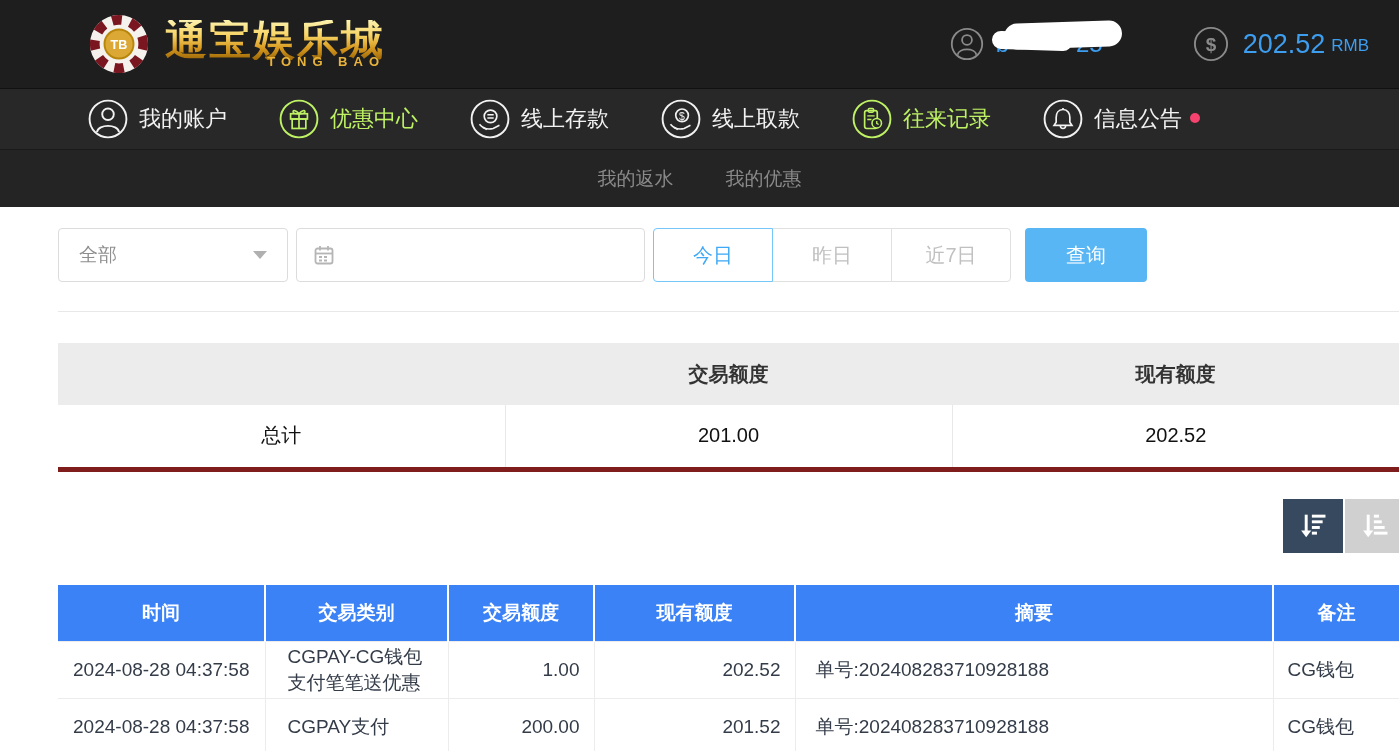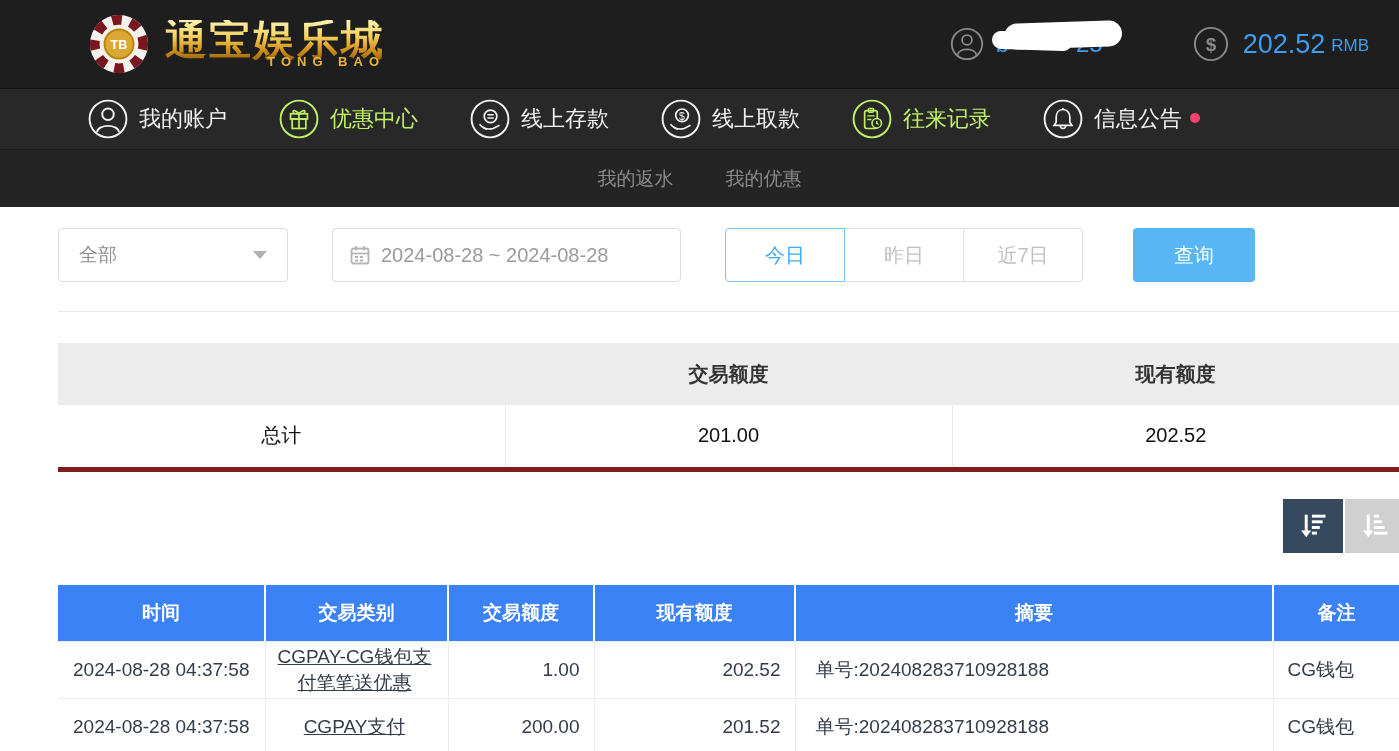--- a/index.html
+++ b/index.html
@@ -35,21 +35,21 @@
   .nav-item .nav-label { font-size:22px; margin-left:11px; position:relative; }
   .nav-item.active { color:#bef264; }
   .badge-dot { position:absolute; right:-18px; top:-6px; width:10px; height:10px; border-radius:50%;
                background:#f5426e; }
 
   
   .subnav { height:57px; background:#242424; display:flex; align-items:center; justify-content:center; }
   .subnav-item { color:#8a8a8a; font-size:19px; margin:0 26px; cursor:pointer; }
 
   
-  .filters { display:flex; align-items:center; margin:21px 0 0 58px; height:54px;gap:36px; }
+  .filters { display:flex; align-items:center; margin:21px 0 0 58px; height:54px; }
   .select-box { width:230px; height:54px; border:1px solid #dcdcdc; border-radius:4px;
     display:flex; align-items:center; padding:0 20px; color:#8f8f8f; font-size:19px;
     justify-content:space-between; cursor:pointer; }
   .caret { width:0; height:0; border-left:7px solid transparent; border-right:7px solid transparent;
            border-top:8px solid #b0b0b0; }
   .date-box { width:349px; height:54px; border:1px solid #dcdcdc; border-radius:4px; margin-left:8px;
     display:flex; align-items:center; padding:0 16px; color:#9b9b9b; font-size:20px; cursor:pointer; }
   .date-box .date-text { margin-left:10px; }
   .btn-group { display:flex; margin-left:8px; }
   .seg-btn { width:120px; height:54px; background:#fff; border:1px solid #e0e0e0; color:#c0c0c0;
@@ -79,21 +79,21 @@
 
   
   .records { margin:32px 0 0 58px; width:1341px; border-collapse:collapse; table-layout:fixed; }
   .records thead th { height:57px; background:#3b82f6; color:#fff; font-size:19px; font-weight:bold;
     text-align:center; }
   .records thead th + th { border-left:2px solid #fff; }
   .records tbody td { height:57px; background:#fff; font-size:19px; color:#333c48;
     border-top:1px solid #ececec; line-height:26px; }
   .records tbody td + td { border-left:1px solid #ececec; }
   .col-time { text-align:center; }
-  .col-type { text-align:center; padding-left:4px; padding-right:8px;text-decoration:underline; }
+  .col-type { text-align:left; padding-left:22px; padding-right:8px; }
   .col-amount,.col-balance { text-align:right; padding-right:14px; }
   .col-summary { text-align:left; padding-left:20px; }
   .col-remark { text-align:left; padding-left:14px; }
 </style>
 </head>
 <body>
 
 <div class="topbar">
   <div class="logo">
     <svg class="chip" viewBox="0 0 64 64">
@@ -217,21 +217,20 @@
     <svg width="22" height="22" viewBox="0 0 22 22">
       <rect x="2.5" y="4.5" width="17" height="15" rx="2" fill="none" stroke="#b5b5b5" stroke-width="1.8"></rect>
       <line x1="2.5" y1="9.5" x2="19.5" y2="9.5" stroke="#b5b5b5" stroke-width="1.8"></line>
       <line x1="7" y1="2" x2="7" y2="6.5" stroke="#b5b5b5" stroke-width="1.8"></line>
       <line x1="15" y1="2" x2="15" y2="6.5" stroke="#b5b5b5" stroke-width="1.8"></line>
       <rect x="6" y="12" width="3" height="2" fill="#b5b5b5"></rect>
         <rect x="11" y="12" width="3" height="2" fill="#b5b5b5"></rect>
       <rect x="6" y="15.5" width="3" height="2" fill="#b5b5b5"></rect>
         <rect x="11" y="15.5" width="3" height="2" fill="#b5b5b5"></rect>
     </svg>
-    <span class="date-text">2024-08-28 ~ 2024-08-28</span>
   </div>
 
   <div class="btn-group">
     <button class="seg-btn active">今日</button>
     <button class="seg-btn">昨日</button>
     <button class="seg-btn">近7日</button>
   </div>
 
   <button class="query-btn">查询</button>
 </div>

